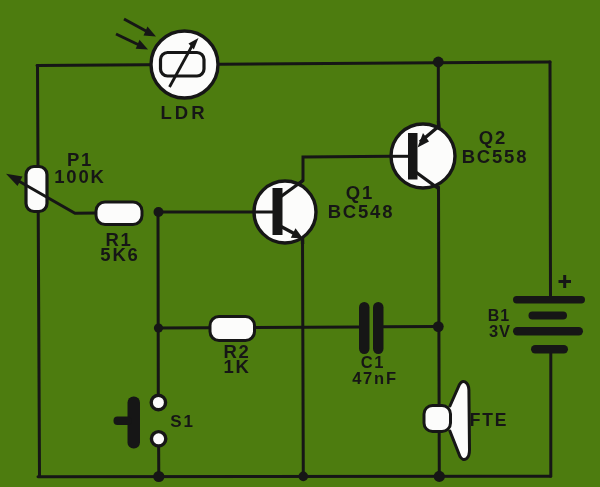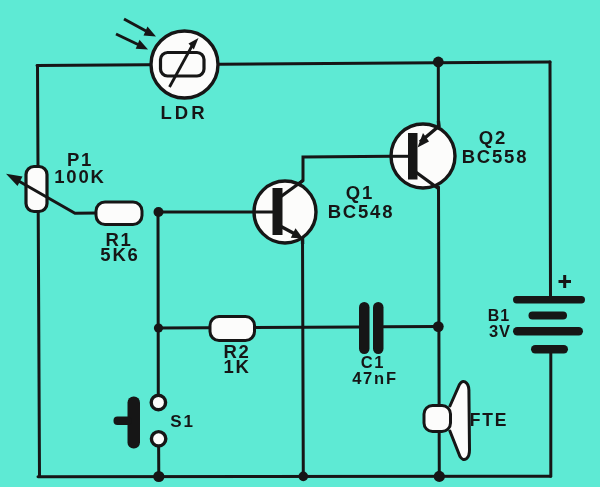--- a/index.html
+++ b/index.html
@@ -1,16 +1,16 @@
 <!DOCTYPE html>
 <html><head>
 <meta charset="utf-8">
 <style>
   html,body{margin:0;padding:0;background:#ffffff;}
-  .wrap{position:relative;width:600px;height:487px;background:#5eead4;overflow:hidden;}
+  .wrap{position:relative;width:600px;height:487px;background:#4d7c0f;overflow:hidden;}
   text{font-family:"Liberation Sans",sans-serif;font-weight:bold;fill:#161616;}
 </style>
 </head>
 <body>
 <div class="wrap">
 <svg width="600" height="487" viewBox="0 0 600 487">
 
   <g stroke="#161616" stroke-width="3" fill="none" stroke-linecap="round">
 
     <path d="M37,65.5 L550,62"></path>

